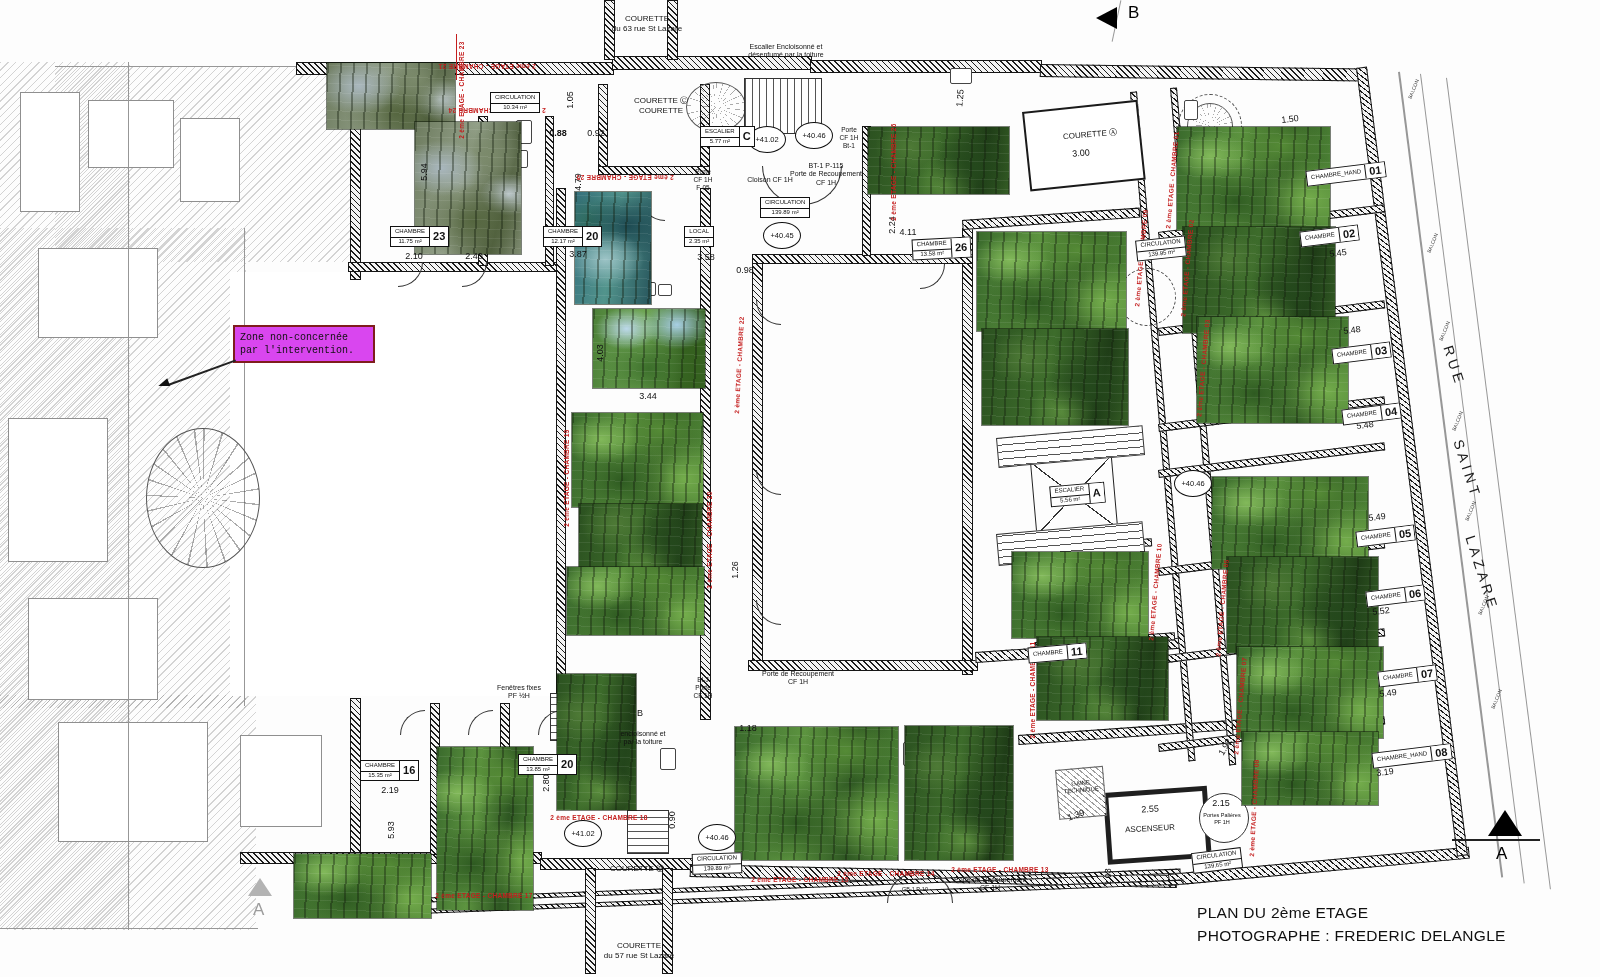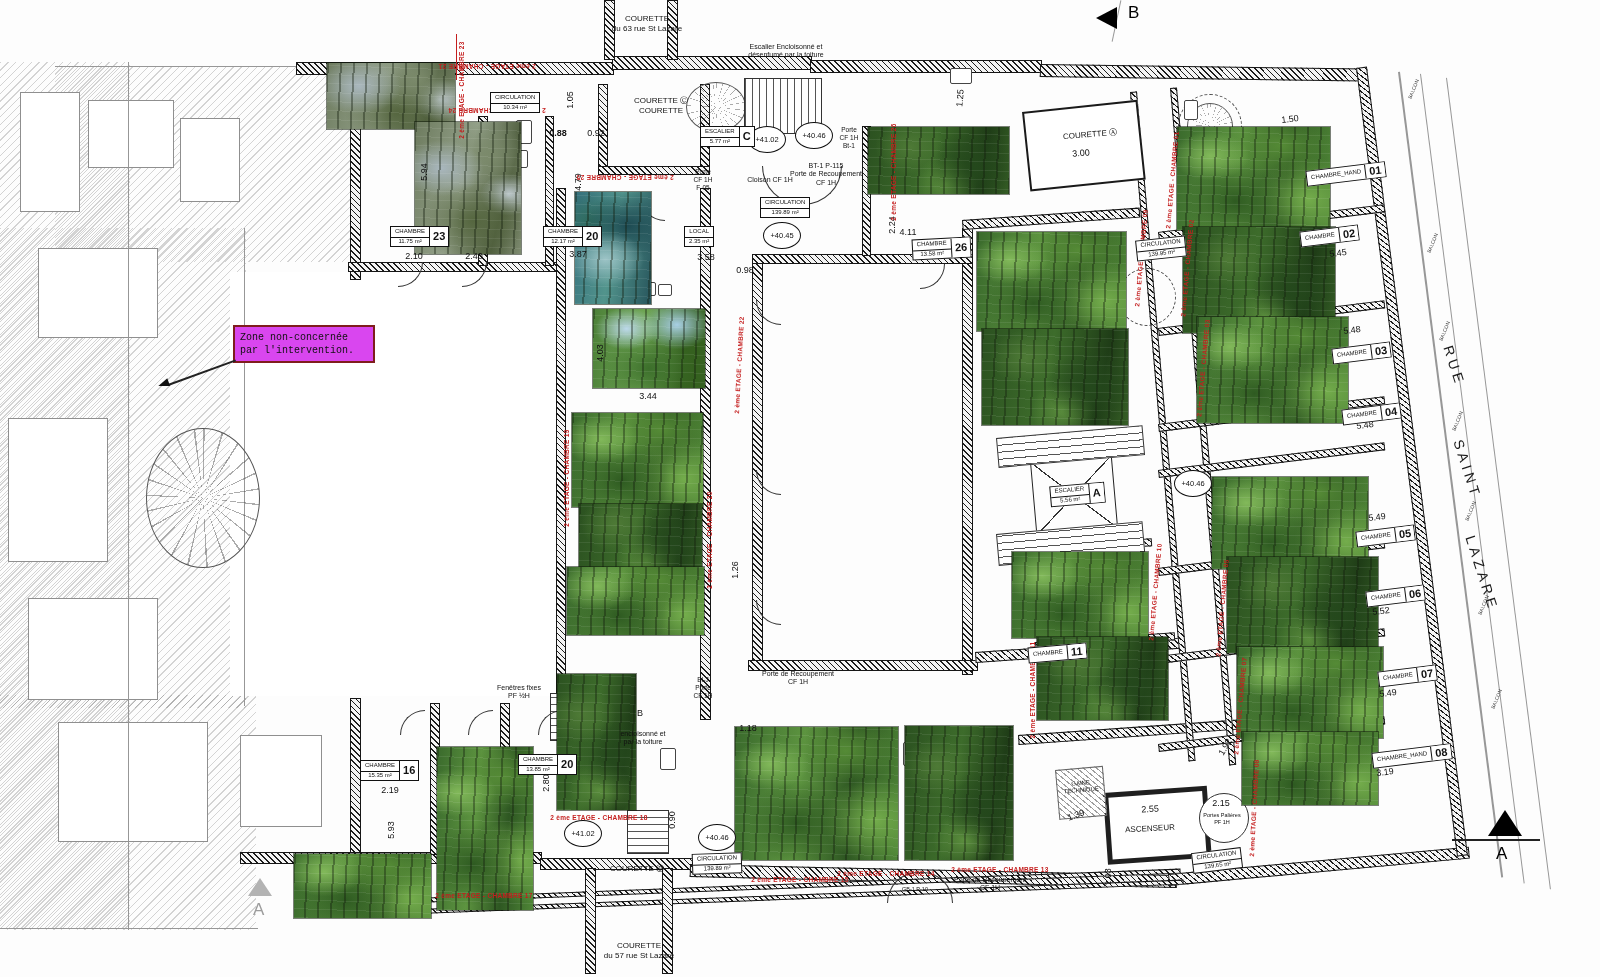--- a/index.html
+++ b/index.html
@@ -73,20 +73,24 @@
   <div class="tri" style="left:1096px;top:7px;border-top:11px solid transparent;border-bottom:11px solid transparent;border-right:21px solid #000;"></div>
   <div class="marker-letter" style="left:1128px;top:3px;">B</div>
 
   <div class="tri" style="left:1488px;top:810px;border-left:17px solid transparent;border-right:17px solid transparent;border-bottom:26px solid #000;"></div>
   <div class="ln" style="left:1452px;top:839px;width:88px;height:1.5px;z-index:6;"></div>
   <div class="marker-letter" style="left:1496px;top:844px;">A</div>
 
   <div class="tri" style="left:248px;top:878px;border-left:12px solid transparent;border-right:12px solid transparent;border-bottom:18px solid #b3b3b3;"></div>
   <div class="marker-letter grey" style="left:253px;top:900px;">A</div>
 
+  <div class="title-block">
+    <div>PLAN DU 2ème ETAGE</div>
+    <div>PHOTOGRAPHE : FREDERIC DELANGLE</div>
+  </div>
 <div class="lhz" style="left: 0px; top: 62px; width: 130px; height: 866px;"></div>
     <div class="lhz" style="left: 55px; top: 66px; width: 298px; height: 196px;"></div>
     <div class="lhz" style="left: 0px; top: 228px; width: 246px; height: 480px;"></div>
     <div class="lhz" style="left: 0px; top: 695px; width: 256px; height: 235px;"></div>
     <div class="ln g" style="left: 128px; top: 62px; width: 1px; height: 868px;"></div>
     <div class="ln g" style="left: 55px; top: 66px; width: 298px; height: 1px;"></div>
     <div class="ln g" style="left: 244px; top: 228px; width: 1px; height: 478px;"></div>
     <div class="ln g" style="left: 0px; top: 928px; width: 258px; height: 1px;"></div>
     <div class="lroom" style="left: 88px; top: 100px; width: 84px; height: 66px;"></div>
     <div class="lroom" style="left: 20px; top: 92px; width: 58px; height: 118px;"></div>

